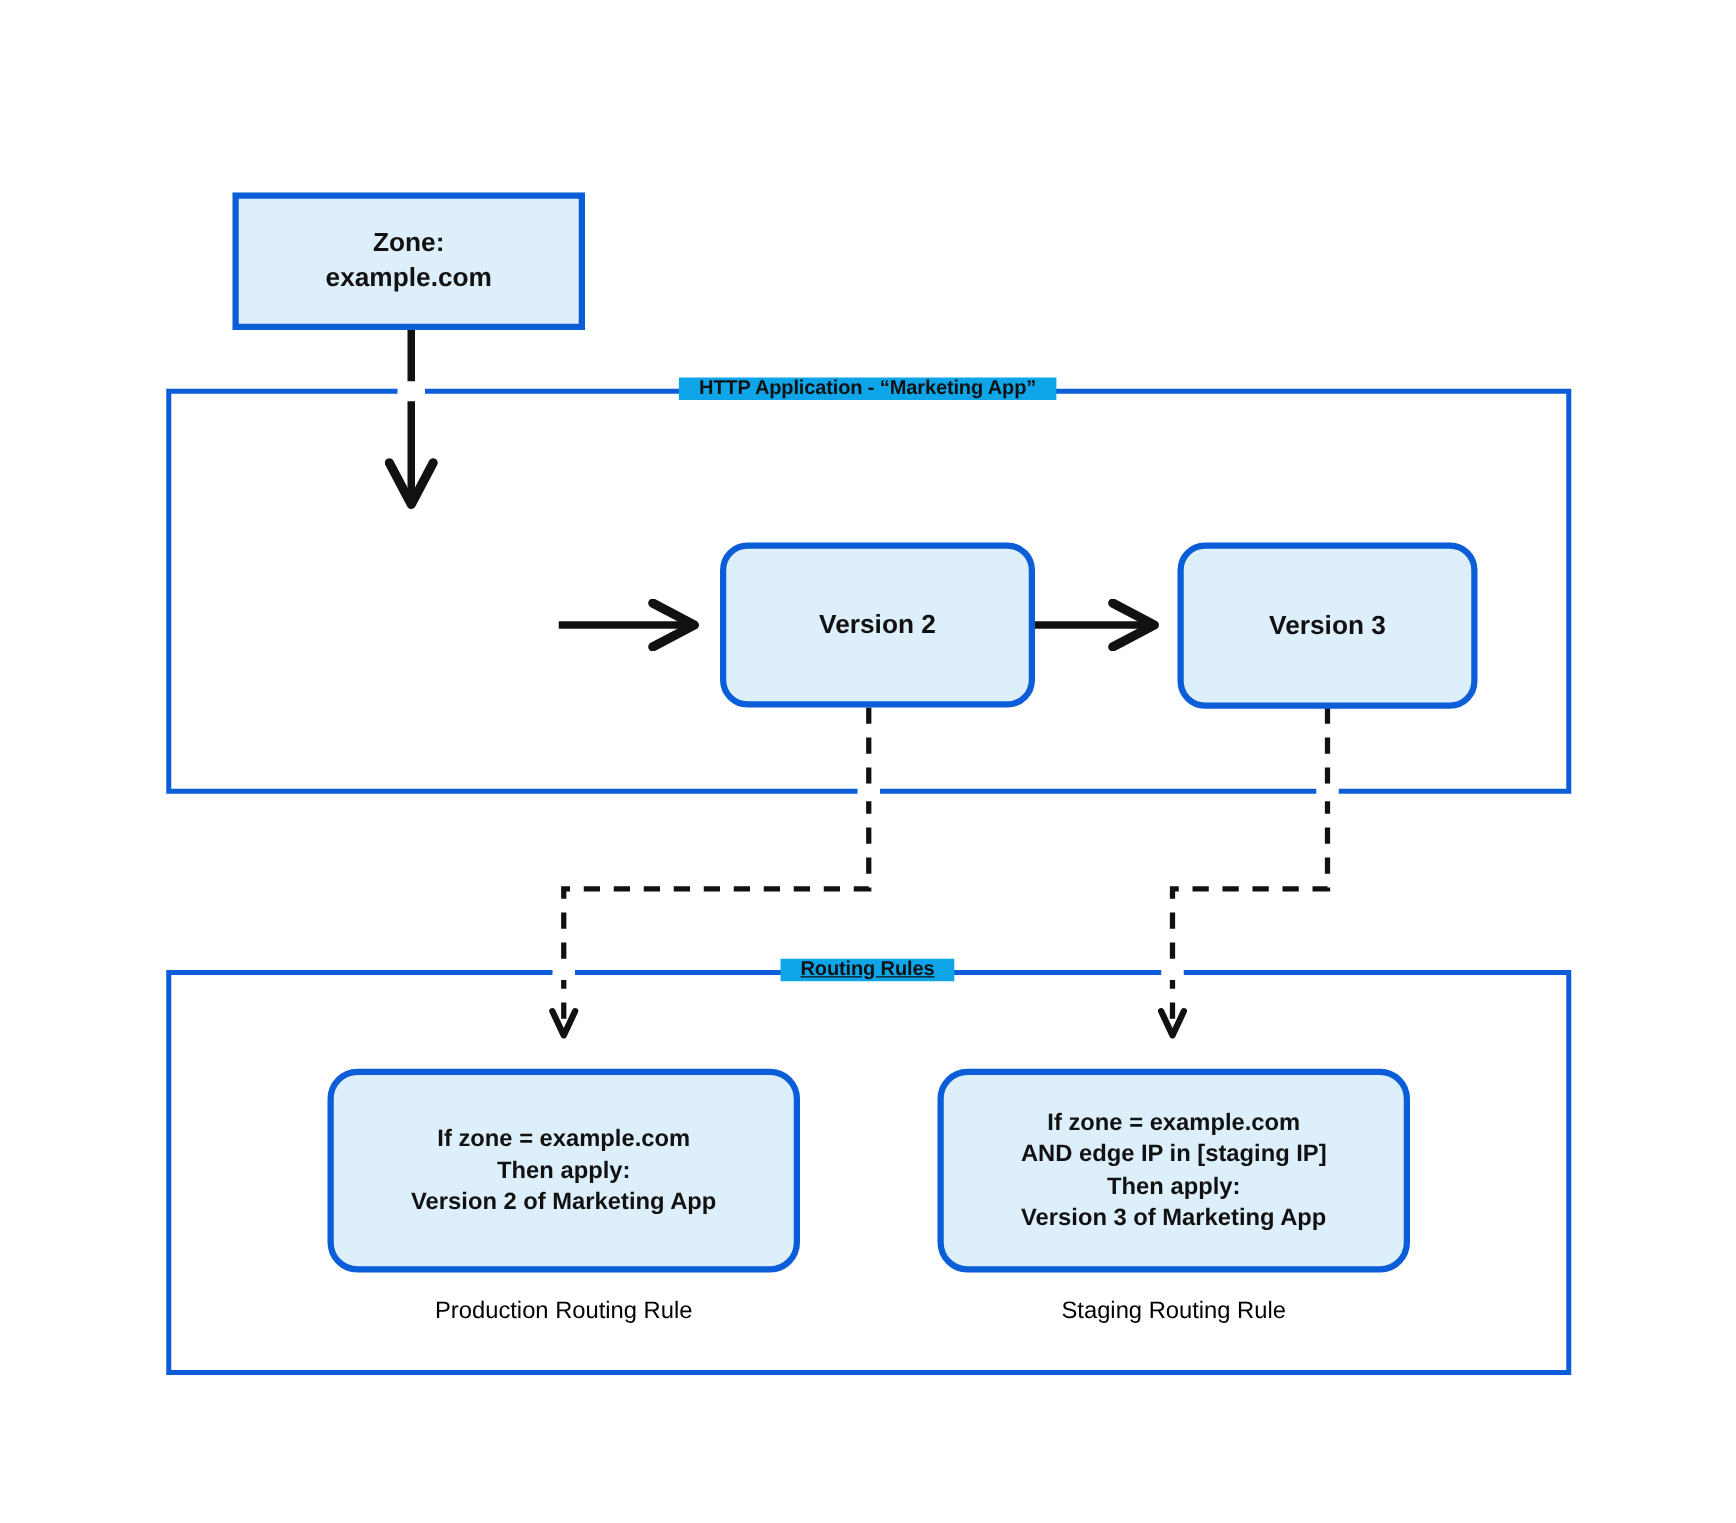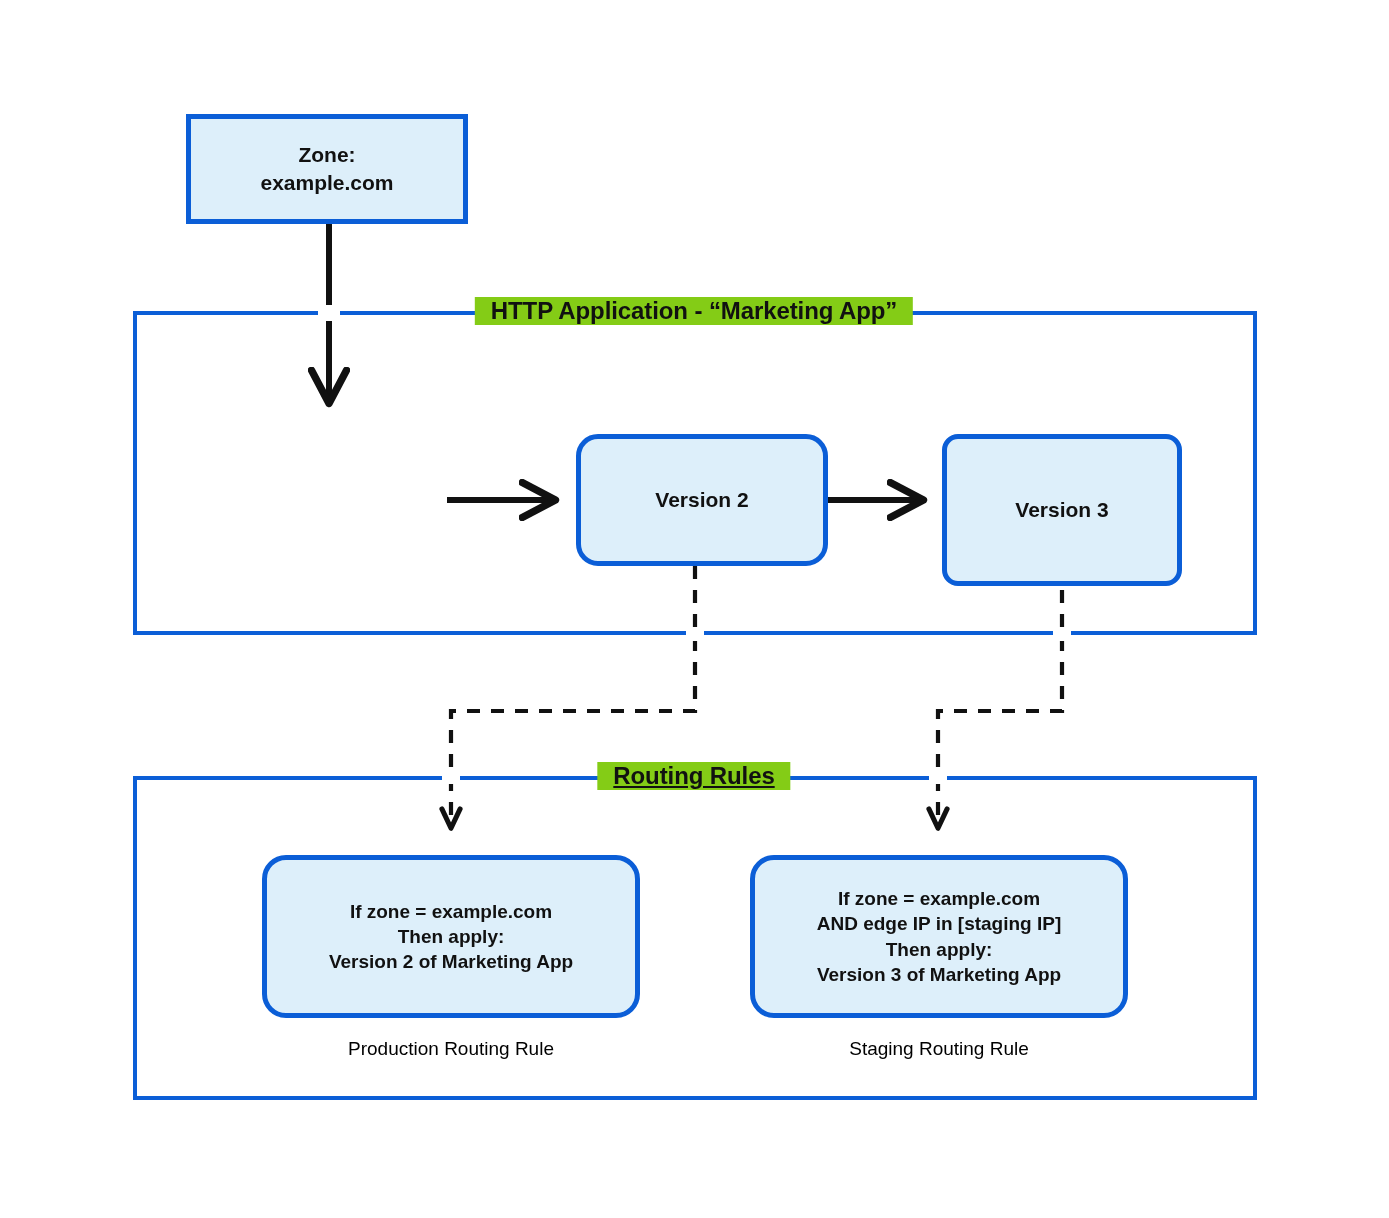--- a/index.html
+++ b/index.html
@@ -30,23 +30,23 @@
   
   .group {
     position: absolute;
     box-sizing: border-box;
     border: 4px solid #0b5ed7;
     background: transparent;
   }
   .group-label {
     position: absolute;
     transform: translate(-50%, -50%);
-    background: #84cc16;
+    background: #0ea5e9;
     padding: 0 16px;
-    font-size: 24px;
+    font-size: 16px;
     font-weight: bold;
     color: #111111;
     white-space: nowrap;
     letter-spacing: -0.1px;
   }
   
   .border-gap {
     position: absolute;
     background: #ffffff;
   }
@@ -63,20 +63,21 @@
     text-align: center;
     color: #111111;
     font-weight: bold;
     line-height: 1.32;
   }
   .node.zone {
     border-width: 5px;
     border-radius: 0;
     font-size: 21px;
     white-space: pre-line;
+    margin-top: 40px;
   }
   .node.version {
     border-radius: 22px;
     font-size: 21px;
   }
   .node.rule {
     border-radius: 24px;
     font-size: 19px;
     white-space: pre-line;
   }
@@ -127,21 +128,21 @@
   <div class="border-gap" style="left:686px; top:627px; width:18px; height:14px;"></div>
   <div class="border-gap" style="left:1053px; top:627px; width:18px; height:14px;"></div>
 
   <div class="group-label" style="left:694px; top:311px;">HTTP Application - “Marketing App”</div>
 
 
   <div class="node version" style="left:576px; top:434px; width:252px; height:132px;">
     <span>Version 2</span>
   </div>
 
-  <div class="node version" style="left:942px; top:434px; width:240px; height:152px;border-radius:16px;">
+  <div class="node version" style="left:942px; top:434px; width:240px; height:133px;">
     <span>Version 3</span>
   </div>
 
   <div class="group" style="left:133px; top:776px; width:1124px; height:324px;"></div>
 
   <div class="border-gap" style="left:442px; top:770px; width:18px; height:14px;"></div>
   <div class="border-gap" style="left:929px; top:770px; width:18px; height:14px;"></div>
 
   <div class="group-label" style="left:694px; top:776px;text-decoration:underline;">Routing Rules</div>
 

